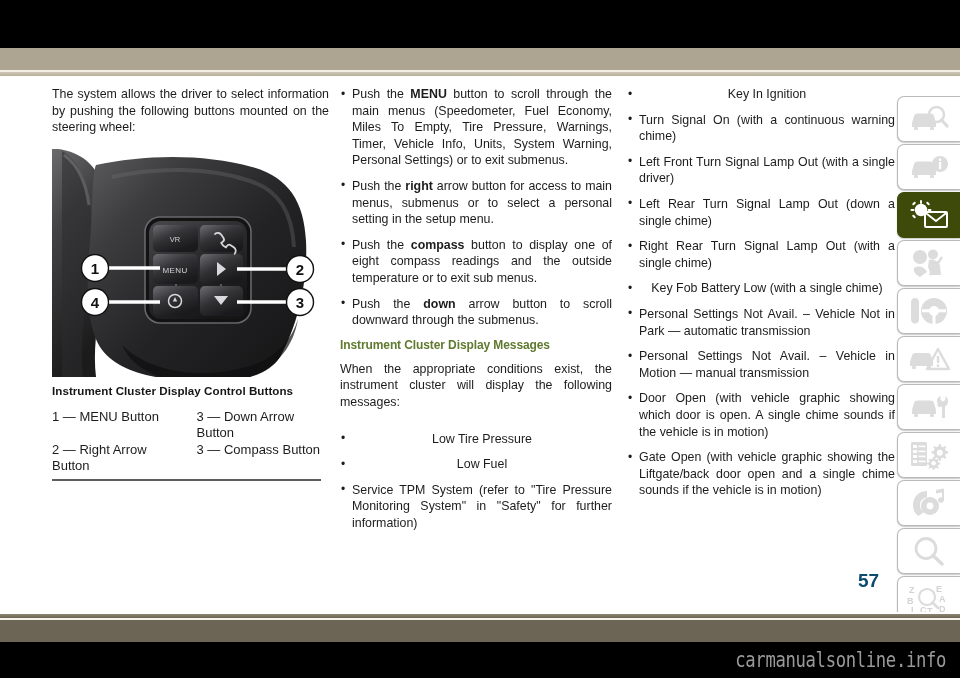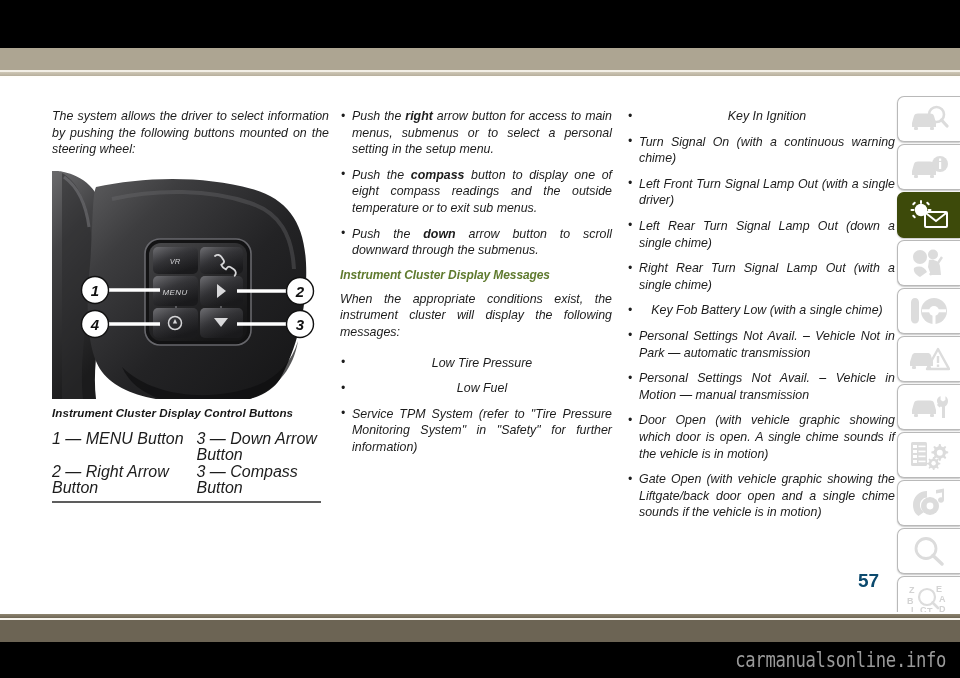--- a/index.html
+++ b/index.html
@@ -43,21 +43,21 @@
   
   .page {
     position:absolute; left:0; top:78px; width:960px; height:534px;
     background:#ffffff;
   }
 
   .cols {
     position:absolute; left:0; top:0; width:890px; height:534px;
   }
 
-  .col { position:absolute; top:30px;font-style:italic; }
+  .col { position:absolute; top:8px; }
   .col-1 { left:52px; width:277px; }
   .col-2 { left:340px; width:272px; }
   .col-3 { left:627px; width:268px; }
 
   p.body {
     margin:0 0 0 0;
     font-size:12.4px;
     line-height:16.6px;
     color:#1c1c1c;
     text-align:justify;
@@ -100,21 +100,21 @@
     letter-spacing:0.05px;
   }
 
   
   .legend {
     margin-top:12px;
     width:269px;
     border-collapse:collapse;
   }
   .legend td {
-    font-size:16px;
+    font-size:13px;
     line-height:16.4px;
     color:#1c1c1c;
     vertical-align:top;
     padding:0;
     width:50%;
   }
   .legend td.right-cell { padding-left:10px; }
   .legend-rule {
     margin-top:5px;
     width:269px; height:1.4px; background:#5d5d5d;
@@ -306,28 +306,29 @@
             <td>2 — Right Arrow Button</td>
             <td class="right-cell">3 — Compass Button</td>
           </tr>
         </tbody>
           </table>
         <div class="legend-rule"></div>
       </div>
 
       <div class="col col-2">
         <ul class="bullets">
+          <li><span>Push the </span><b>MENU</b><span> button to scroll through the main menus (Speedometer, Fuel Economy, Miles To Empty, Tire Pressure, Warnings, Timer, Vehicle Info, Units, System Warning, Personal Settings) or to exit submenus.</span></li>
           <li><span>Push the </span><b>right</b><span> arrow button for access to main menus, submenus or to select a personal setting in the setup menu.</span></li>
           <li><span>Push the </span><b>compass</b><span> button to display one of eight compass readings and the outside temperature or to exit sub menus.</span></li>
           <li><span>Push the </span><b>down</b><span> arrow button to scroll downward through the submenus.</span></li>
         </ul>
 
         <h2 class="sec">Instrument Cluster Display Messages</h2>
 
-        <p class="body" style="margin-bottom:14px;">When the appropriate conditions exist, the instrument cluster will display the following messages:</p>
+        <p class="body" style="margin-bottom:20px;">When the appropriate conditions exist, the instrument cluster will display the following messages:</p>
 
         <ul class="bullets">
           <li class="last-flush">Low Tire Pressure</li>
           <li class="last-flush">Low Fuel</li>
           <li>Service TPM System (refer to "Tire Pressure Monitoring System" in "Safety" for further information)</li>
         </ul>
       </div>
 
       <div class="col col-3">
         <ul class="bullets">

